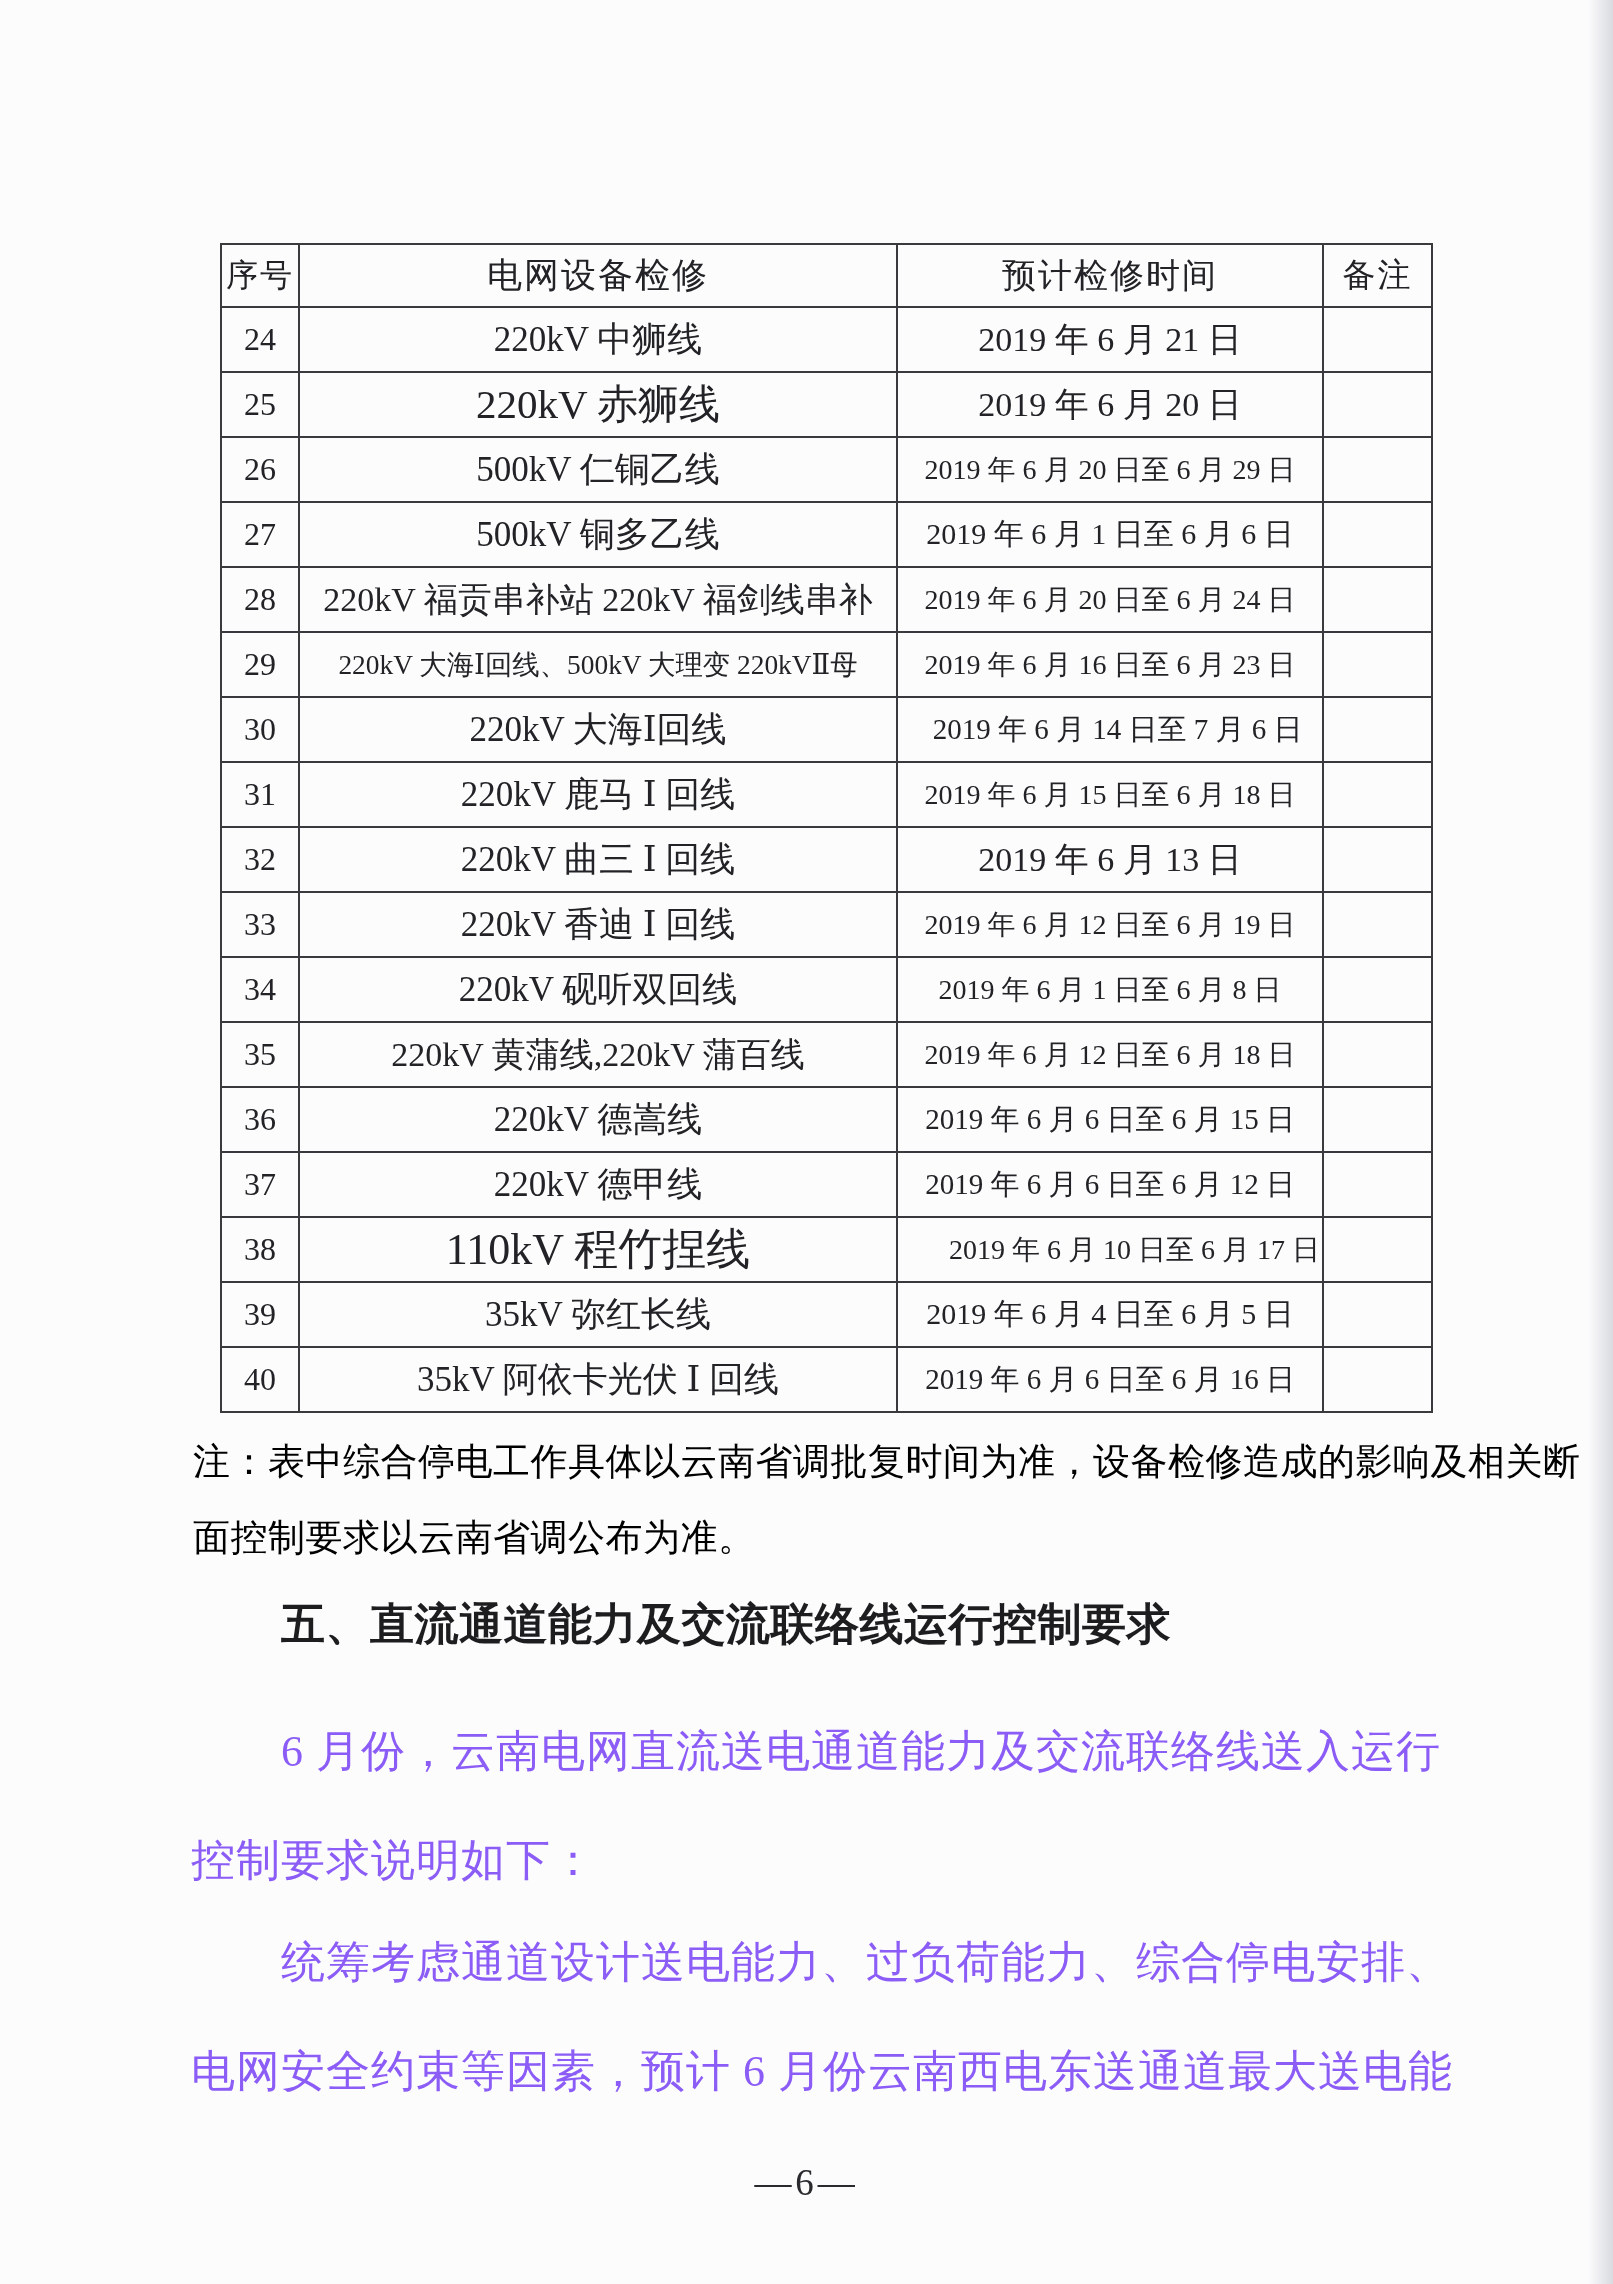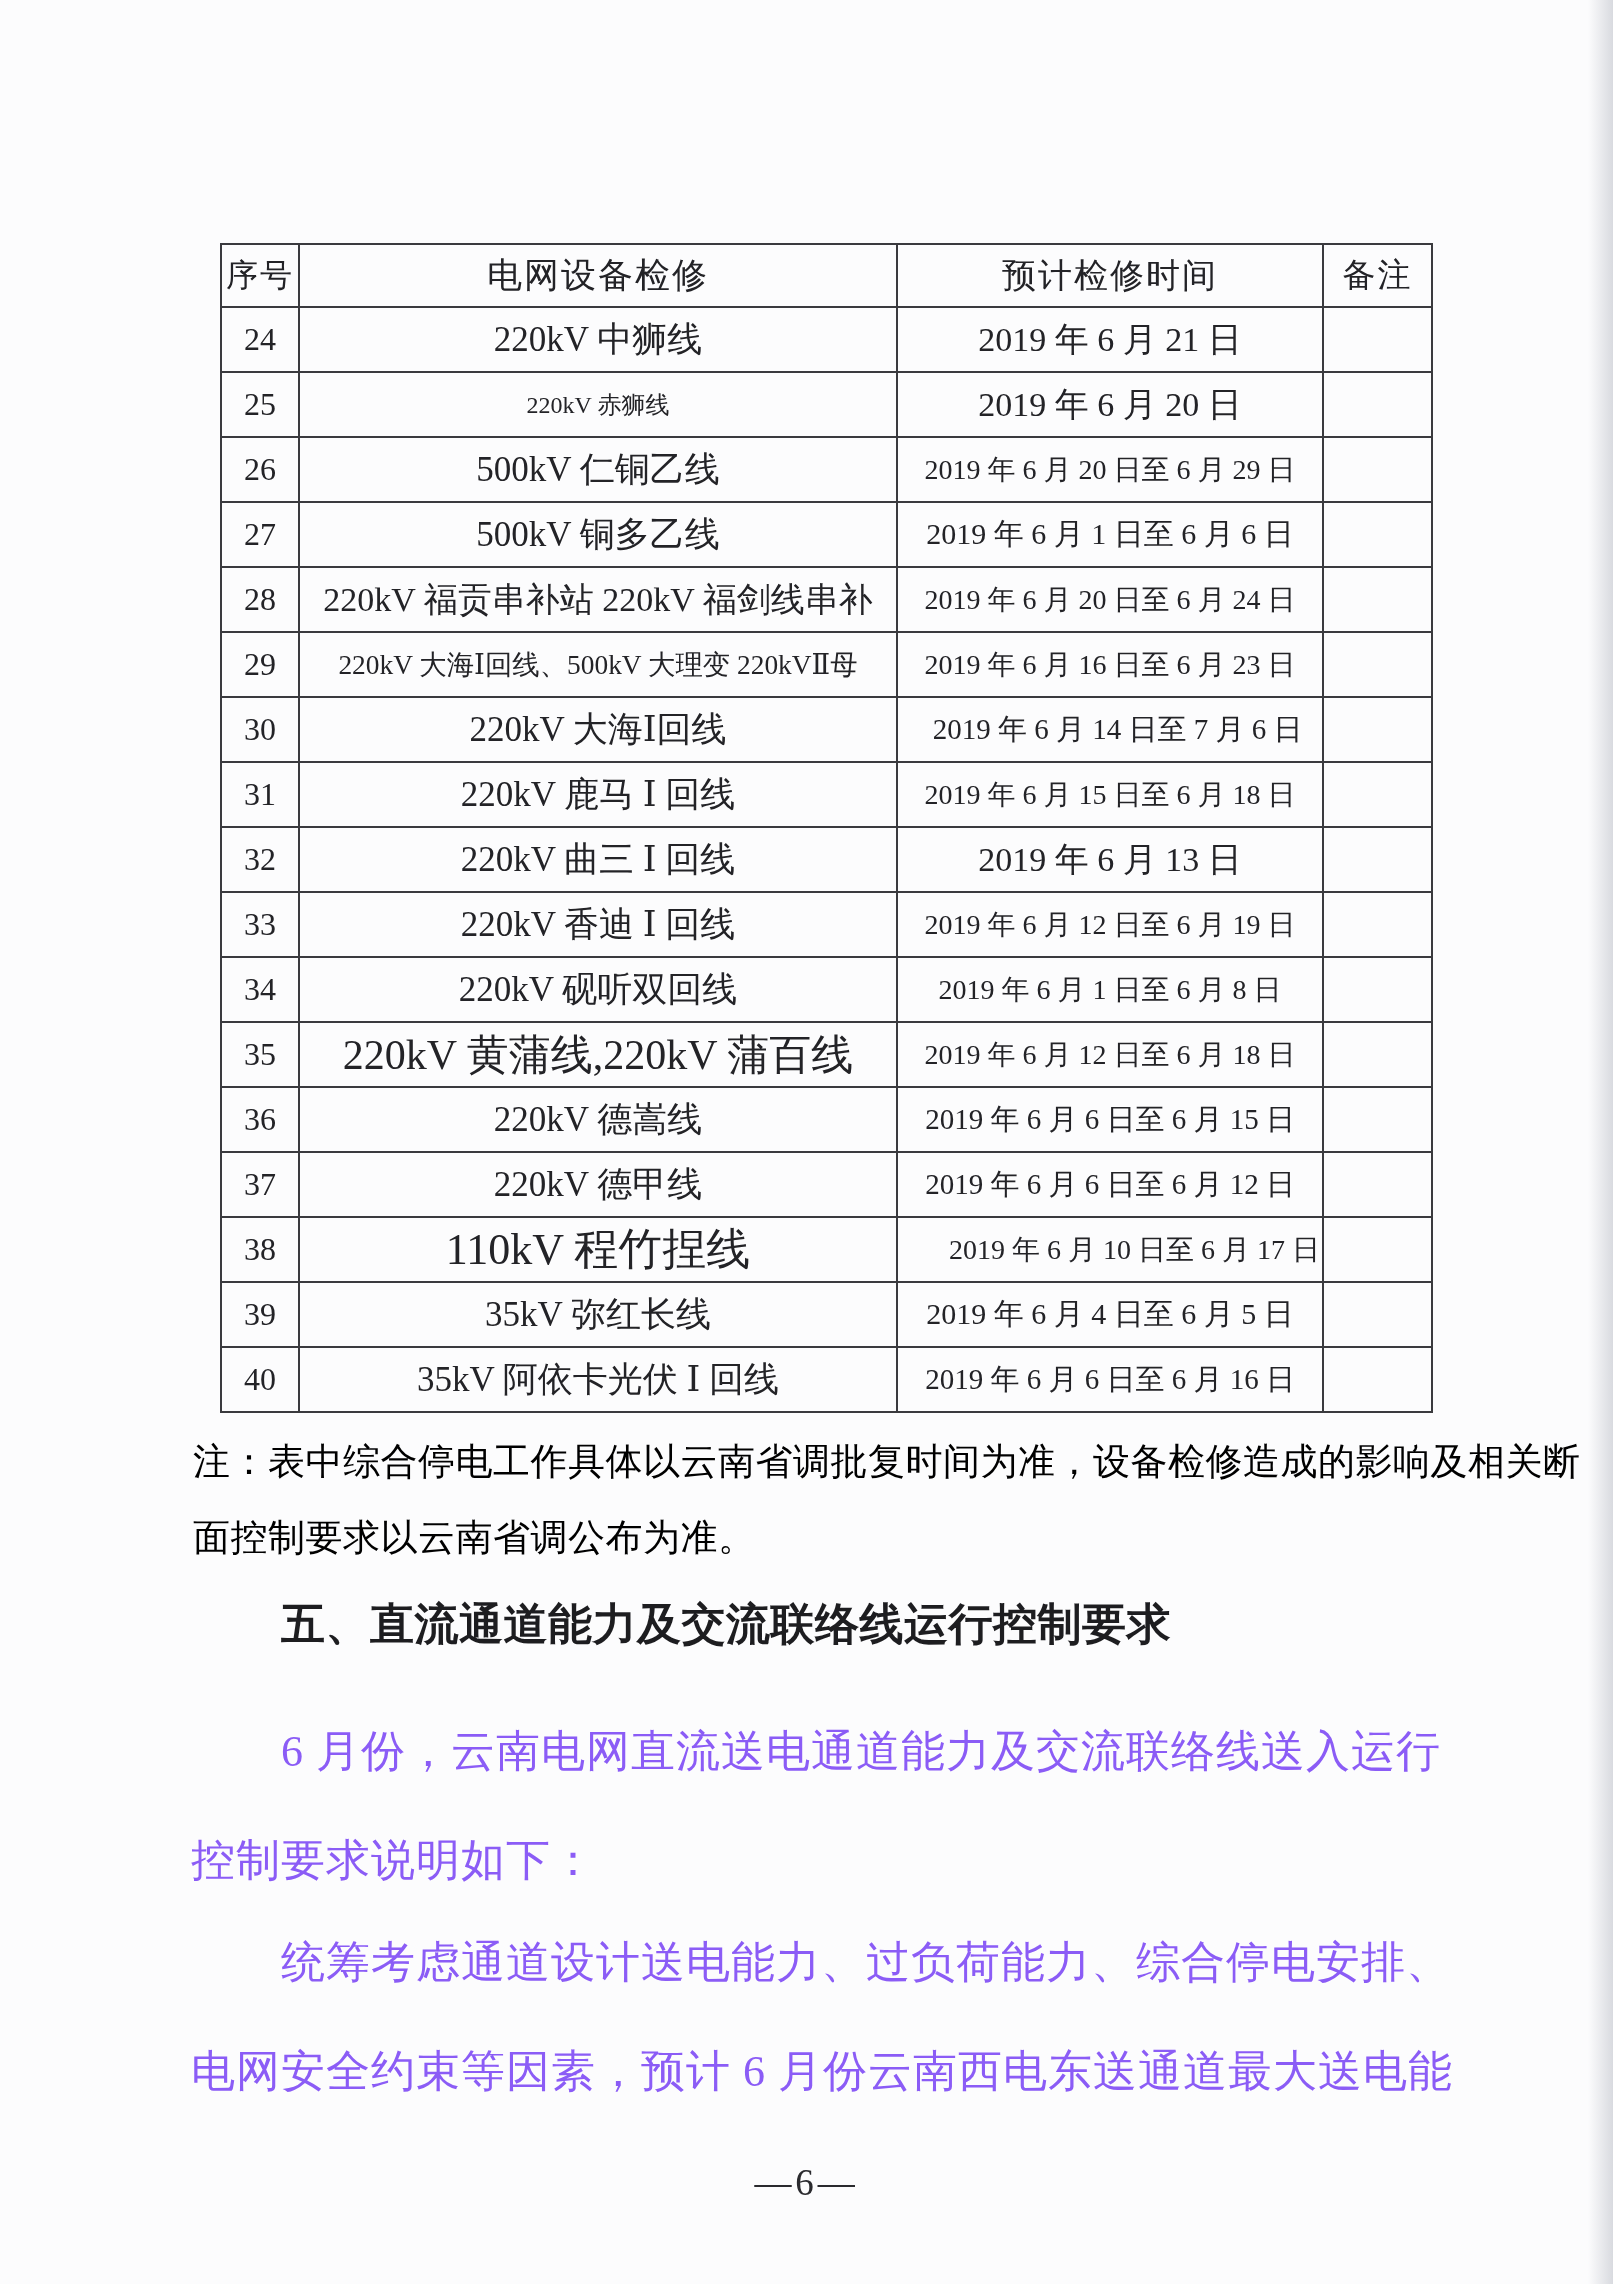--- a/index.html
+++ b/index.html
@@ -93,21 +93,21 @@
     </thead>
     <tbody id="rows">
         <tr>
           <td class="c-idx">24</td>
           <td class="c-eq" style="font-size: 35px;">220kV 中狮线</td>
           <td class="c-time" style="font-size: 34px;">2019 年 6 月 21 日</td>
           <td class="c-rem"></td>
         </tr>
         <tr>
           <td class="c-idx">25</td>
-          <td class="c-eq" style="font-size: 24px;">220kV 赤狮线</td>
+          <td class="c-eq" style="font-size: 41px;">220kV 赤狮线</td>
           <td class="c-time" style="font-size: 34px;">2019 年 6 月 20 日</td>
           <td class="c-rem"></td>
         </tr>
         <tr>
           <td class="c-idx">26</td>
           <td class="c-eq" style="font-size: 35px;">500kV 仁铜乙线</td>
           <td class="c-time" style="font-size: 28px;">2019 年 6 月 20 日至 6 月 29 日</td>
           <td class="c-rem"></td>
         </tr>
         <tr>
@@ -153,21 +153,21 @@
           <td class="c-rem"></td>
         </tr>
         <tr>
           <td class="c-idx">34</td>
           <td class="c-eq" style="font-size: 35px;">220kV 砚听双回线</td>
           <td class="c-time" style="font-size: 28px;">2019 年 6 月 1 日至 6 月 8 日</td>
           <td class="c-rem"></td>
         </tr>
         <tr>
           <td class="c-idx">35</td>
-          <td class="c-eq" style="font-size: 42px;">220kV 黄蒲线,220kV 蒲百线</td>
+          <td class="c-eq" style="font-size: 34px;">220kV 黄蒲线,220kV 蒲百线</td>
           <td class="c-time" style="font-size: 28px;">2019 年 6 月 12 日至 6 月 18 日</td>
           <td class="c-rem"></td>
         </tr>
         <tr>
           <td class="c-idx">36</td>
           <td class="c-eq" style="font-size: 35px;">220kV 德嵩线</td>
           <td class="c-time" style="font-size: 29px;">2019 年 6 月 6 日至 6 月 15 日</td>
           <td class="c-rem"></td>
         </tr>
         <tr>

